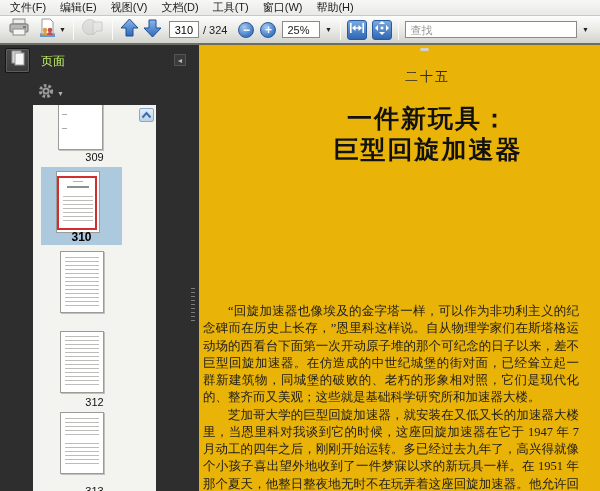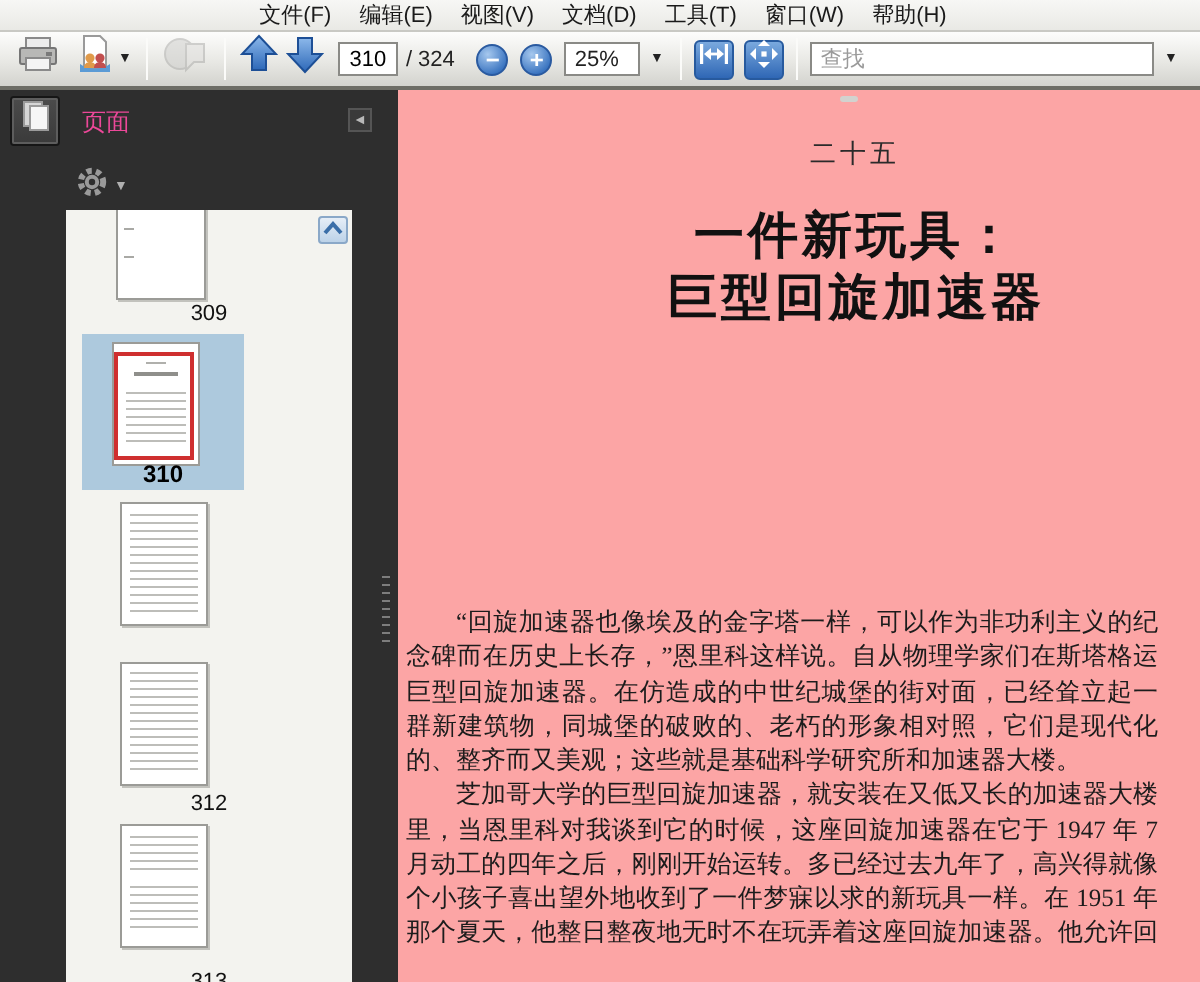--- a/index.html
+++ b/index.html
@@ -3,21 +3,21 @@
 <meta charset="utf-8">
 <style>
   * { margin:0; padding:0; box-sizing:border-box; }
   html,body { width:600px; height:491px; overflow:hidden;
     font-family:"Liberation Sans","DejaVu Sans",sans-serif; }
   body { position:relative; background:#e4e4e0; }
 
   
   .menubar { position:absolute; left:0; top:0; width:600px; height:16px;
     background:linear-gradient(#f7f7f5,#e9e9e5); border-bottom:1px solid #c9c9c4;
-    display:flex; align-items:center; padding-left:3px;justify-content:center; }
+    display:flex; align-items:center; padding-left:3px; }
   .menu-item { font-size:11px; color:#1a1a1a; padding:1px 7px 2px 7px; white-space:nowrap; }
 
   
   .toolbar { position:absolute; left:0; top:16px; width:600px; height:29px;
     background:linear-gradient(#fdfdfc,#dedeaF0 60%,#d3d3ce);
     background:linear-gradient(#fdfdfc 0%,#e8e8e4 55%,#d3d3ce 100%);
     border-bottom:2px solid #6d6d66; display:flex; align-items:center; }
   .tbtn { height:24px; display:flex; align-items:center; justify-content:center;
     border:1px solid transparent; border-radius:2px; }
   .sep { width:1px; height:21px; background:#adada8; border-right:1px solid #fbfbf9;
@@ -42,51 +42,51 @@
 
   
   .main { position:absolute; left:0; top:45px; width:600px; height:446px; }
 
   
   .sidebar { position:absolute; left:0; top:0; width:199px; height:446px; background:#2e2e2e; }
   .pages-btn { position:absolute; left:5px; top:3px; width:25px; height:25px;
     background:linear-gradient(#4b4b4b,#3a3a3a); border:1px solid #161616;
     outline:1px solid #5d5d5d; outline-offset:-2px; border-radius:2px;
     display:flex; align-items:center; justify-content:center; }
-  .panel-title { position:absolute; left:41px; top:8px; font-size:12px; color:#ec4899; }
+  .panel-title { position:absolute; left:41px; top:8px; font-size:12px; color:#bef264; }
   .collapse-btn { position:absolute; right:13px; top:9px; width:12px; height:12px;
     background:#3a3a3a; border:1px solid #555; color:#b9b9b9; font-size:7px;
     display:flex; align-items:center; justify-content:center; }
   .gear-btn { position:absolute; left:38px; top:39px; width:26px; height:18px;
     display:flex; align-items:center; }
   .gear-caret { font-size:7px; color:#b0b0b0; margin-left:3px; }
 
   
-  .thumbs { position:absolute; left:33px; top:60px; width:143px; height:386px;
+  .thumbs { position:absolute; left:33px; top:60px; width:123px; height:386px;
     background:#f3f3ef; overflow:hidden; }
   .scroll-up { position:absolute; right:2px; top:3px; width:15px; height:14px;
     background:linear-gradient(#e6eef7,#bcd2e8); border:1px solid #8aa8c8; border-radius:2px;
     display:flex; align-items:center; justify-content:center; }
   .thumb-page { position:absolute; background:#fff; border:1px solid #9b9b97;
     box-shadow:1px 1px 0 #c2c2bd; }
   .thumb-label { position:absolute; width:100%; text-align:center; font-size:11px; color:#111; }
   .minitext { position:absolute; left:4px; right:4px;
     background:repeating-linear-gradient(to bottom,#bdbdb9 0 1px,transparent 1px 4px); }
   .sel-block { position:absolute; left:8px; top:62px; width:81px; height:78px; }
   .visible-rect { position:absolute; left:2px; right:2px; top:6px; bottom:2px;
     border:2px solid; }
   .sel-label { position:absolute; bottom:1px; width:100%; text-align:center;
     font-size:12px; font-weight:bold; color:#000; }
 
   
   .splitter-grip { position:absolute; left:191px; top:243px; width:4px; height:36px;
     background:repeating-linear-gradient(to bottom,#7d7d7d 0 1px,transparent 1px 4px); }
 
   
-  .doc { position:absolute; left:199px; top:0; width:401px; height:446px; background:#fca5a5;
+  .doc { position:absolute; left:199px; top:0; width:401px; height:446px; background:#eab308;
     font-family:"Liberation Serif","DejaVu Serif",serif; overflow:hidden; }
   .artifact { position:absolute; left:221px; top:3px; width:9px; height:3px;
     background:#d2d2cf; border-radius:2px; }
   .chapter-num { position:absolute; left:206px; top:23px; font-size:13px;
     letter-spacing:2px; color:#2a2a2a; }
   .doc-title { position:absolute; left:4px; top:58px; width:450px; text-align:center;
     font-size:25px; font-weight:bold; color:#111; line-height:31px; letter-spacing:2px; }
   .bodytext { position:absolute; left:4px; top:258px; width:376px;
     font-size:12.5px; color:#1c1c1c; }
   .line { height:17.25px; overflow:hidden; white-space:nowrap; text-align:justify; }
@@ -291,20 +291,21 @@
   <div class="doc">
     <div class="artifact"></div>
     <div class="chapter-num">二十五</div>
     <div class="doc-title">
       <div>一件新玩具：</div>
       <div>巨型回旋加速器</div>
     </div>
     <div class="bodytext">
       <div class="line j ind">“回旋加速器也像埃及的金字塔一样，可以作为非功利主义的纪</div>
       <div class="line j">念碑而在历史上长存，”恩里科这样说。自从物理学家们在斯塔格运</div>
+      <div class="line j">动场的西看台下面第一次开动原子堆的那个可纪念的日子以来，差不</div>
       <div class="line j">巨型回旋加速器。在仿造成的中世纪城堡的街对面，已经耸立起一</div>
       <div class="line j">群新建筑物，同城堡的破败的、老朽的形象相对照，它们是现代化</div>
       <div class="line">的、整齐而又美观；这些就是基础科学研究所和加速器大楼。</div>
       <div class="line j ind">芝加哥大学的巨型回旋加速器，就安装在又低又长的加速器大楼</div>
       <div class="line j">里，当恩里科对我谈到它的时候，这座回旋加速器在它于 1947 年 7</div>
       <div class="line j">月动工的四年之后，刚刚开始运转。多已经过去九年了，高兴得就像一</div>
       <div class="line j">个小孩子喜出望外地收到了一件梦寐以求的新玩具一样。在 1951 年</div>
       <div class="line j">那个夏天，他整日整夜地无时不在玩弄着这座回旋加速器。他允许回</div>
     </div>
   </div>

